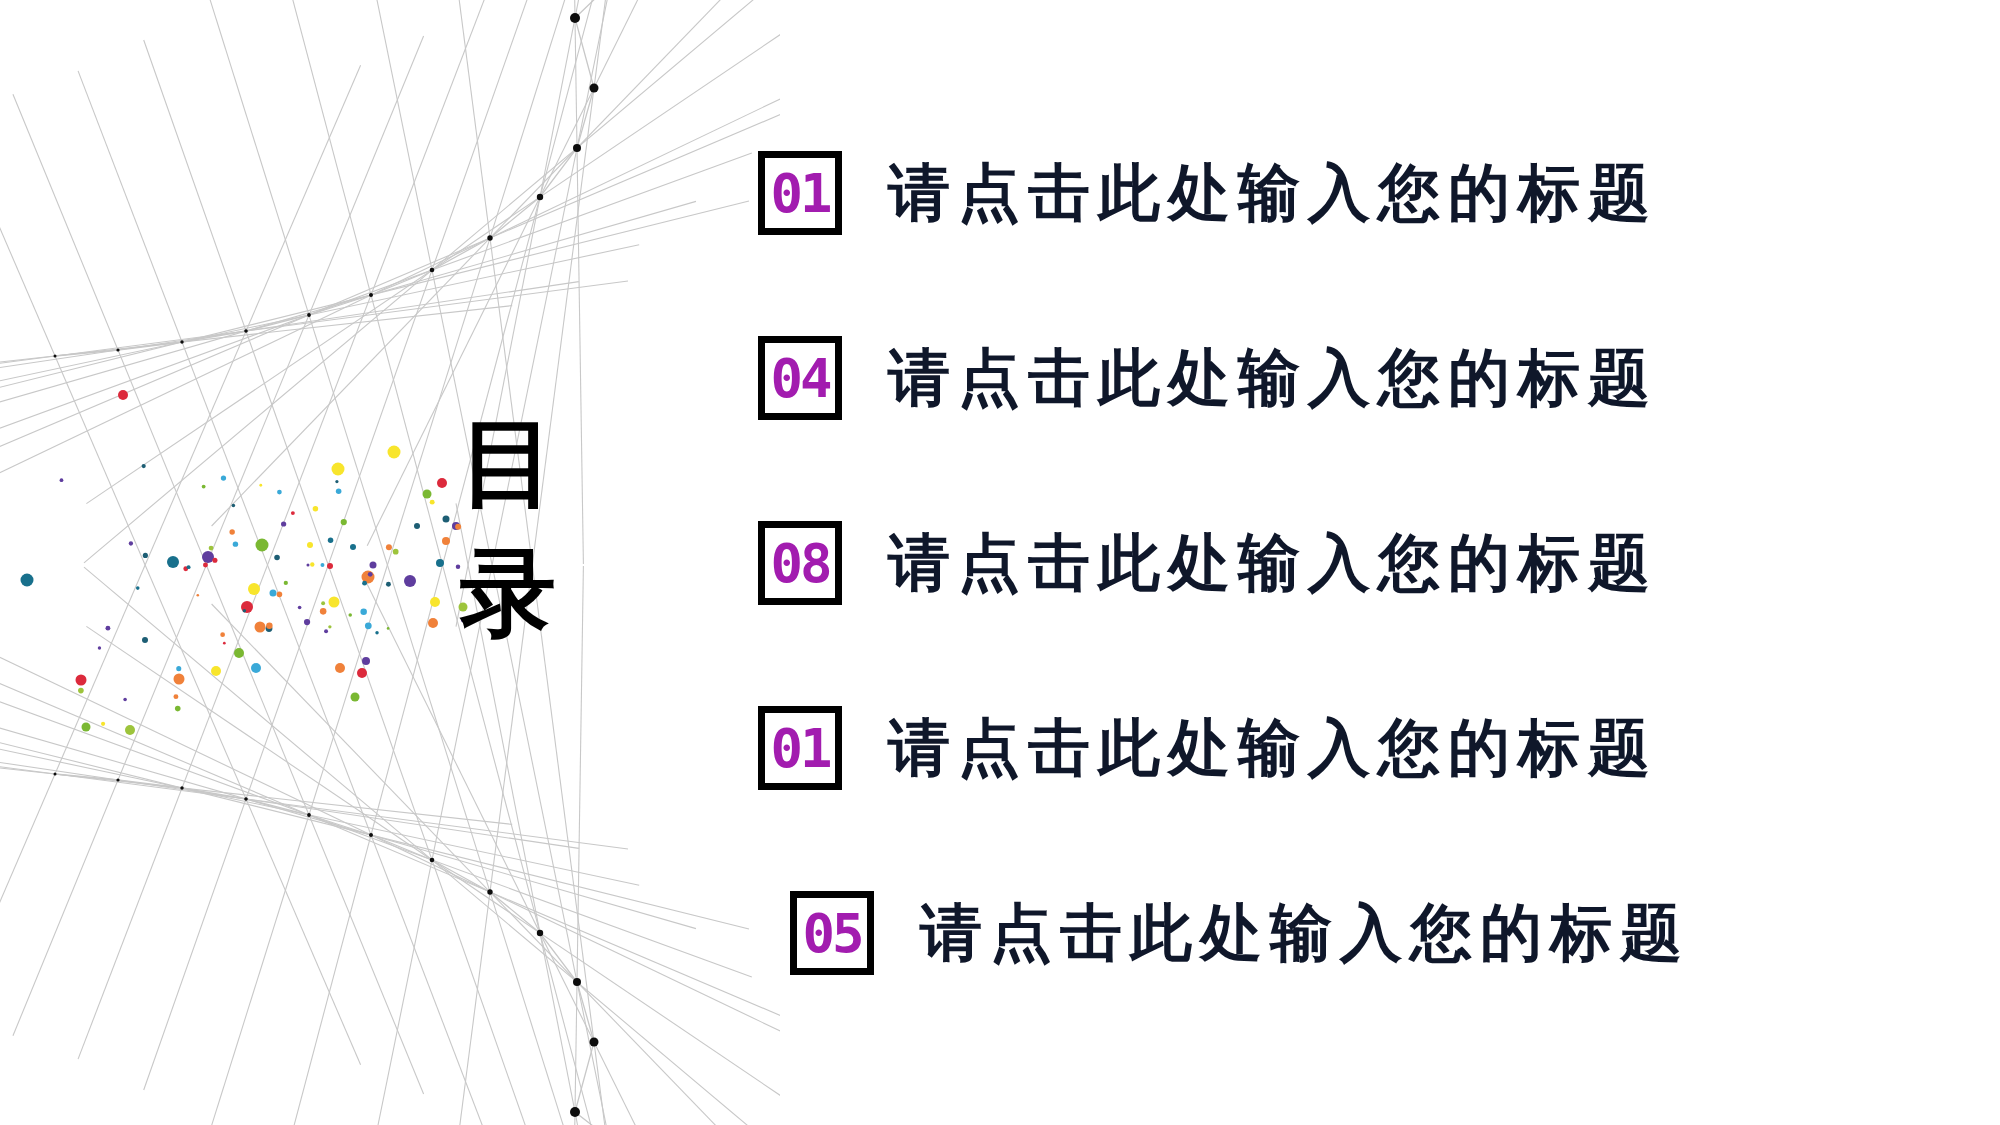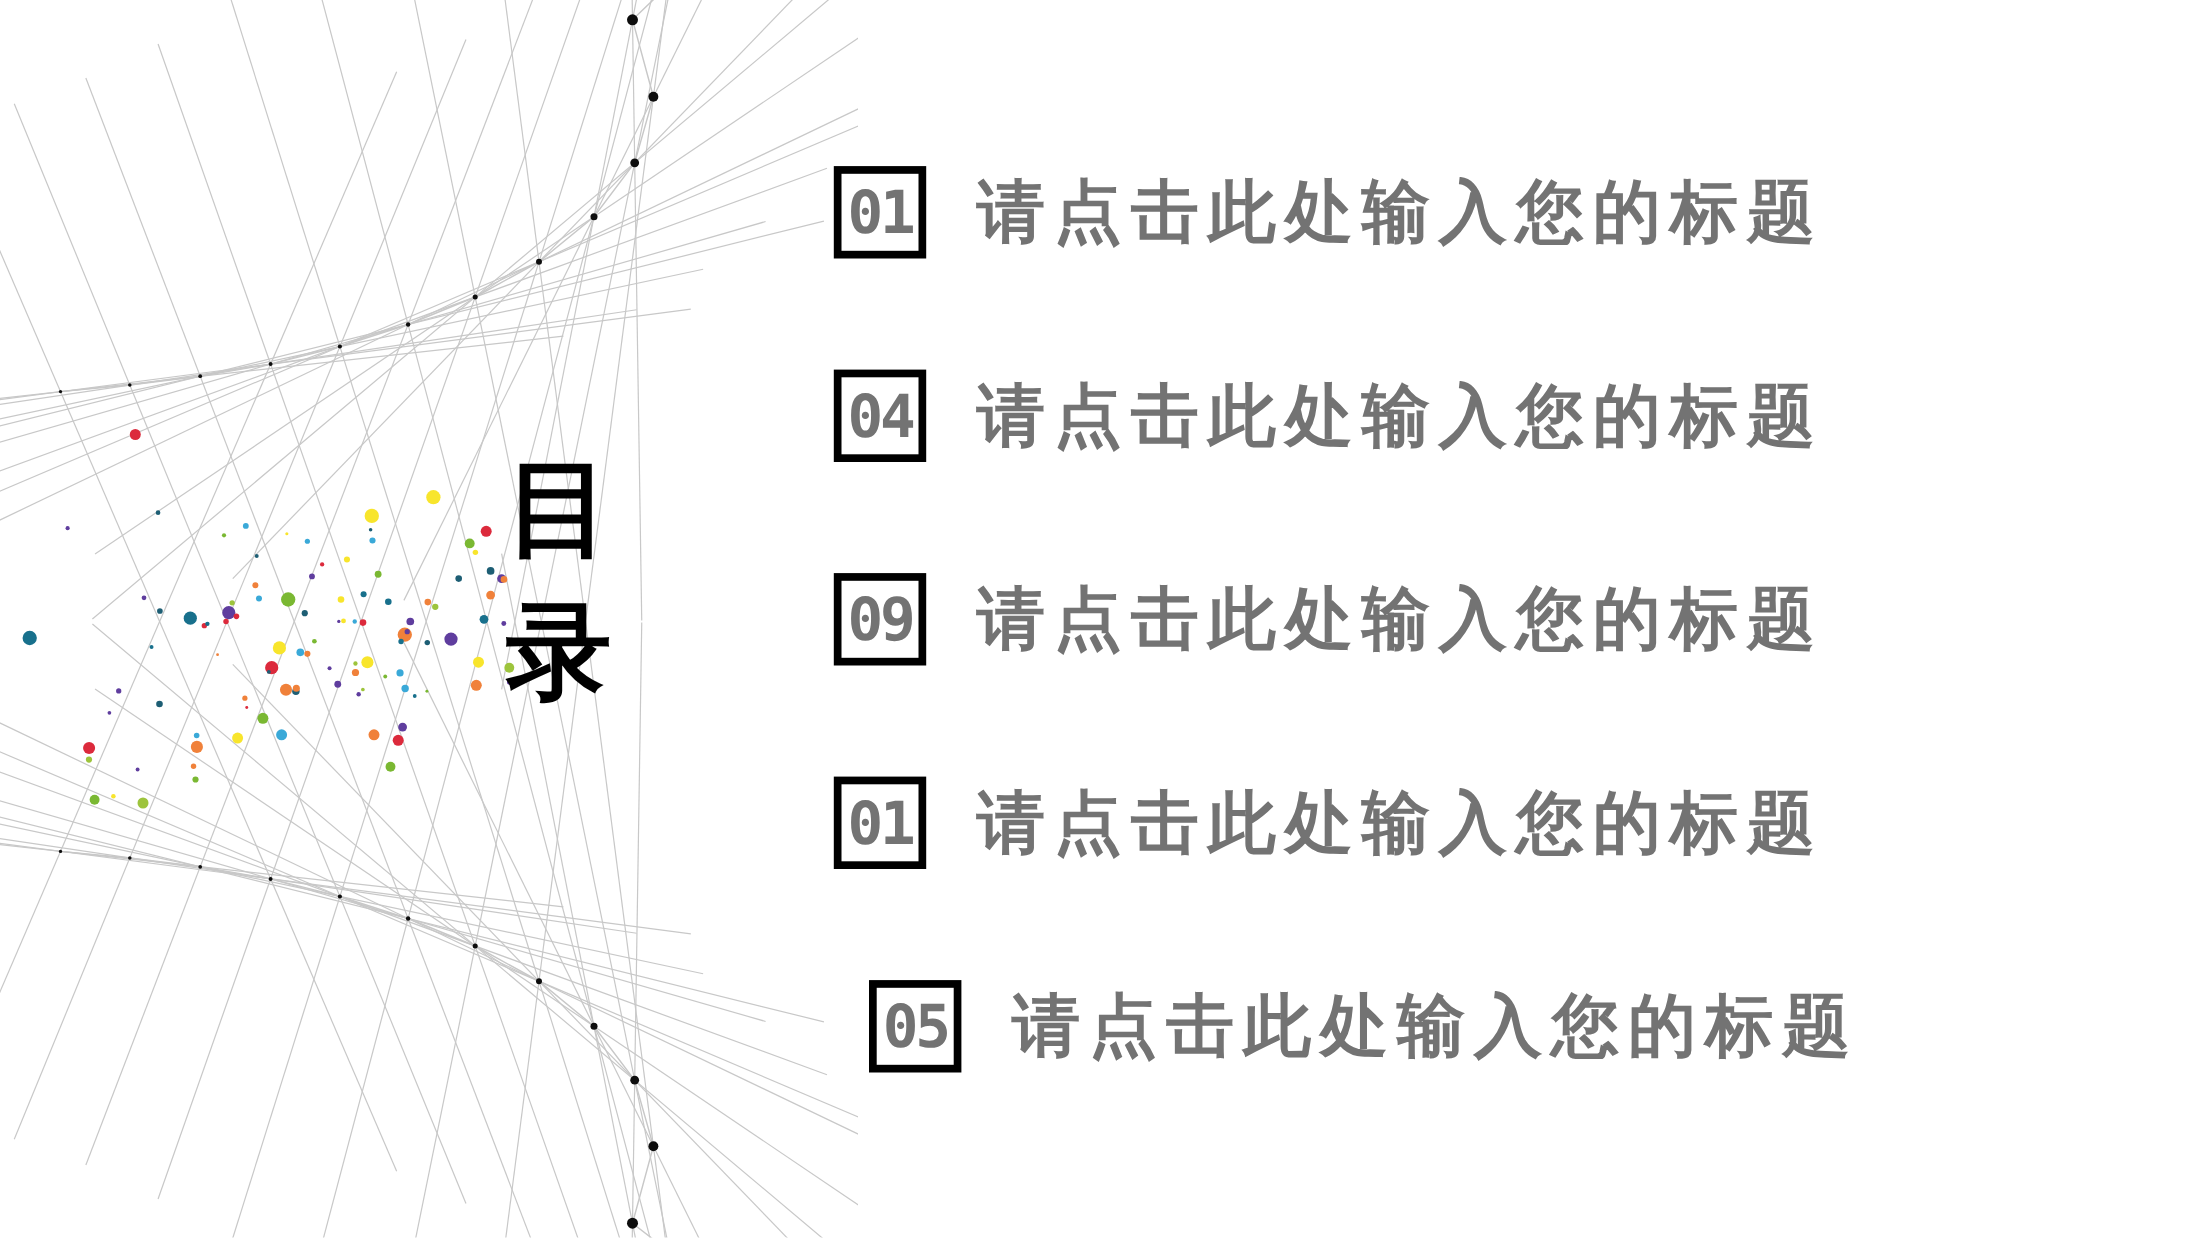--- a/index.html
+++ b/index.html
@@ -12,25 +12,25 @@
     font-size:96px;line-height:130px;
     font-family:"Liberation Sans",sans-serif;
   }
   .toc{position:absolute;left:758px;top:151px;}
   .toc-row{display:flex;align-items:center;height:84px;margin-bottom:101px;}
   .toc-row:last-child{margin-bottom:0;padding-left:32px;}
   .num-box{
     width:84px;height:84px;box-sizing:border-box;border:7px solid #000;
     display:flex;align-items:center;justify-content:center;
     font-family:"DejaVu Sans Mono","Liberation Mono",monospace;
-    font-weight:bold;font-size:54px;color:#737373;letter-spacing:-3px;
+    font-weight:bold;font-size:54px;color:#a21caf;letter-spacing:-3px;
     background:#fff;flex:0 0 auto;
   }
   .row-label{
-    margin-left:46px;white-space:nowrap;color:#737373;
+    margin-left:46px;white-space:nowrap;color:#0f172a;
     font-size:62px;font-weight:900;letter-spacing:8px;
     font-family:"Liberation Sans",sans-serif;
   }
 </style>
 </head>
 <body>
 
 <div class="slide">
 
   <svg class="deco" viewBox="0 0 780 1125" xmlns="http://www.w3.org/2000/svg" id="deco-svg">
@@ -223,21 +223,21 @@
       <div class="num-box">01</div>
       <div class="row-label">请点击此处输入您的标题</div>
     </div>
 
     <div class="toc-row">
       <div class="num-box">04</div>
       <div class="row-label">请点击此处输入您的标题</div>
     </div>
 
     <div class="toc-row">
-      <div class="num-box">09</div>
+      <div class="num-box">08</div>
       <div class="row-label">请点击此处输入您的标题</div>
     </div>
 
     <div class="toc-row">
       <div class="num-box">01</div>
       <div class="row-label">请点击此处输入您的标题</div>
     </div>
 
     <div class="toc-row">
       <div class="num-box">05</div>

